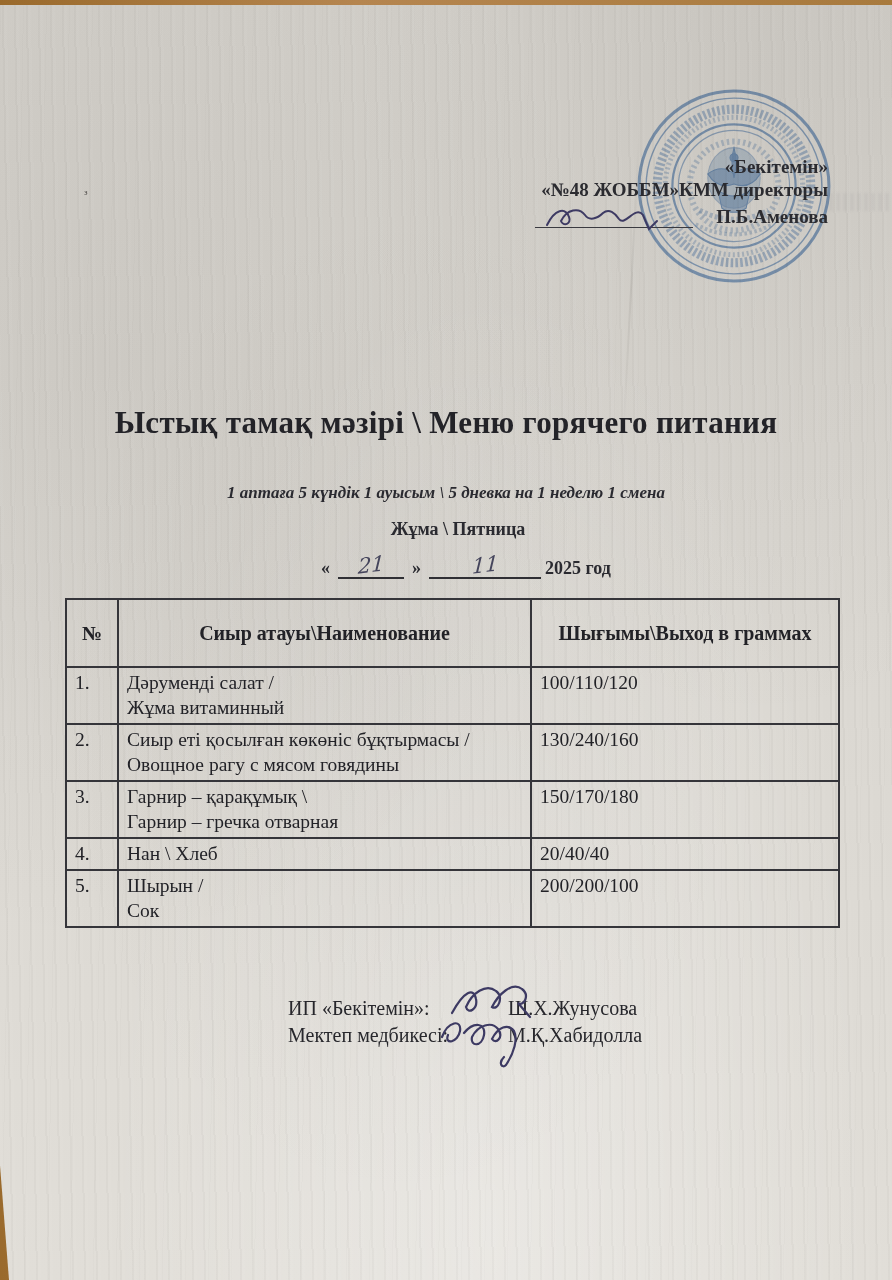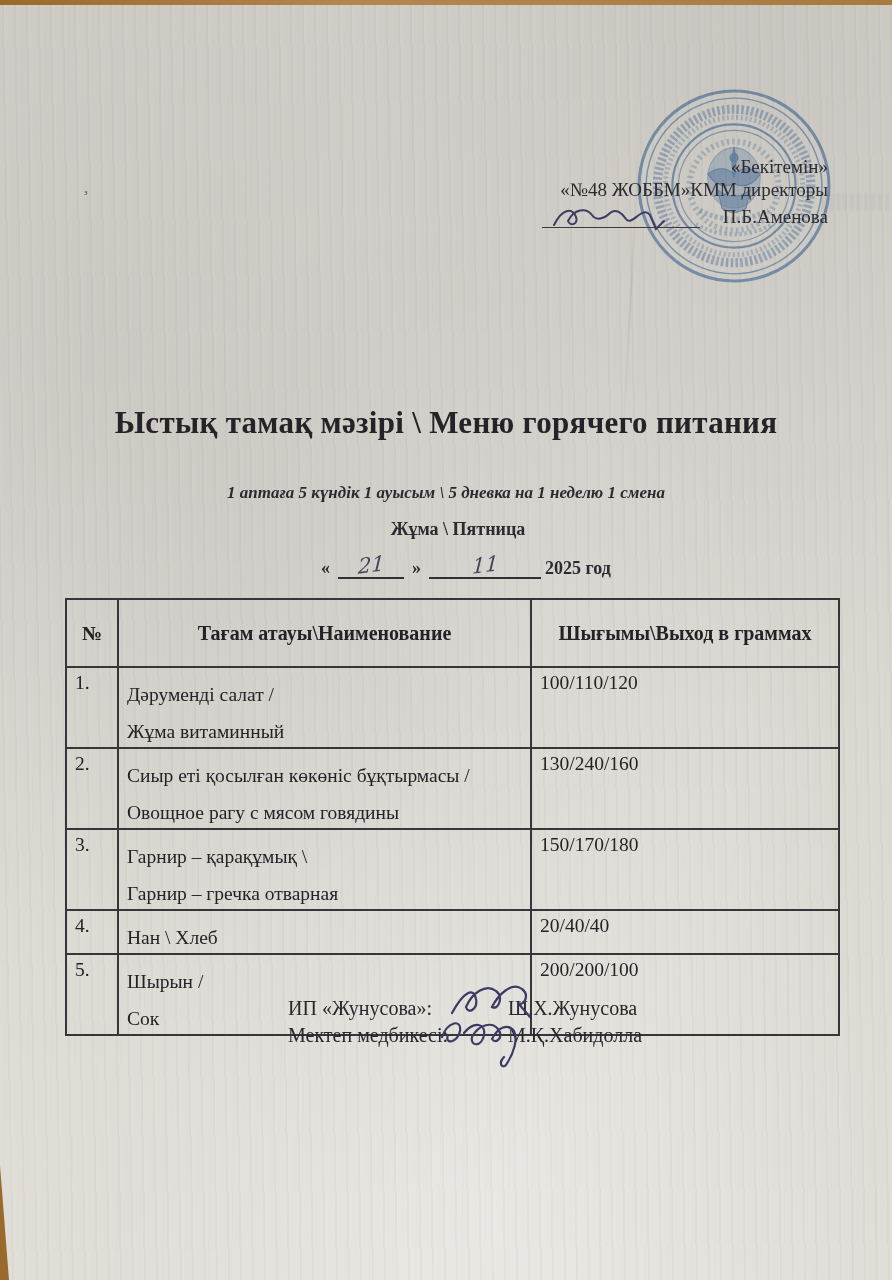--- a/index.html
+++ b/index.html
@@ -27,21 +27,21 @@
       repeating-linear-gradient(91deg, rgba(80,76,70,0.02) 0 1px, transparent 1px 23px);
   }
   .crease-a{position:absolute;left:630px;top:120px;width:2px;height:330px;
     background:linear-gradient(180deg,transparent,rgba(70,66,60,0.10),transparent);transform:rotate(3deg);}
   .crease-b{position:absolute;left:835px;top:560px;width:2px;height:420px;
     background:linear-gradient(180deg,transparent,rgba(70,66,60,0.08),transparent);}
   .corner-mark{position:absolute;left:84px;top:182px;font-size:9px;color:#4c4a47;}
 
   
   .approve{position:absolute;right:64px;top:150px;text-align:right;z-index:3;
-    font-weight:normal;font-size:19px;line-height:23px;color:#2b2b30;}
+    font-weight:bold;font-size:19px;line-height:23px;color:#2b2b30;}
   .approve .sigrow{display:flex;justify-content:flex-end;align-items:flex-end;gap:23px;margin-top:2px;}
   .approve .sigline{position:relative;width:158px;height:24px;border-bottom:1.6px solid #3a3a40;}
   .approve .sigline svg{position:absolute;left:4px;bottom:-6px;}
 
   
   .stamp{position:absolute;left:633px;top:80px;width:202px;height:202px;z-index:2;
     opacity:.82;mix-blend-mode:multiply;}
 
   
   .title{position:absolute;left:0;top:400px;width:100%;text-align:center;
@@ -62,21 +62,21 @@
   
   table.menu{position:absolute;left:65px;top:593px;width:773px;border-collapse:collapse;
     font-size:19.5px;color:#222227;table-layout:fixed;}
   table.menu th,table.menu td{border:2.2px solid #35353a;}
   table.menu th{font-weight:bold;height:64px;vertical-align:middle;text-align:center;font-size:20px;}
   table.menu td{vertical-align:top;padding:2px 8px 3px 8px;line-height:25px;}
   td.num{text-align:left;padding-left:10px;}
   col.c-num{width:52px;}
   col.c-name{width:413px;}
   col.c-out{width:308px;}
-  td.name span{display:block;margin-top:12px;}
+  td.name span{display:block;}
   td.name span:empty{display:none;}
 
   
   .footer{position:absolute;left:288px;top:990px;font-size:20px;line-height:27px;color:#27272c;}
   .footer .frow{display:flex;}
   .footer .flabel{width:220px;}
   .footer .fname{white-space:nowrap;}
   .fsig1{position:absolute;left:158px;top:-22px;}
   .fsig2{position:absolute;left:146px;top:14px;}
 
@@ -139,21 +139,21 @@
 
   <table class="menu">
     <colgroup>
         <col class="c-num">
         <col class="c-name">
         <col class="c-out">
       </colgroup>
     <thead>
       <tr>
         <th>№</th>
-        <th>Тағам атауы\Наименование</th>
+        <th>Сиыр атауы\Наименование</th>
         <th>Шығымы\Выход в граммах</th>
       </tr>
     </thead>
     <tbody>
       <tr>
         <td class="num">1.</td>
         <td class="name">
           <span>Дәруменді салат /</span>
           <span>Жұма витаминный</span>
         </td>
@@ -189,21 +189,21 @@
           <span>Шырын /</span>
           <span>Сок</span>
         </td>
         <td>200/200/100</td>
       </tr>
     </tbody>
   </table>
 
   <div class="footer">
     <div class="frow">
-      <span class="flabel">ИП «Жунусова»:</span>
+      <span class="flabel">ИП «Бекітемін»:</span>
       <span class="fname">Ш.Х.Жунусова</span>
     </div>
     <div class="frow">
       <span class="flabel">Мектеп медбикесі:</span>
       <span class="fname">М.Қ.Хабидолла</span>
     </div>
     <svg class="fsig1" width="110" height="52" viewBox="0 0 110 52">
       <path d="M6 40 C 18 18, 28 14, 30 26 C 32 36, 22 42, 20 34 C 26 20, 40 10, 50 18 C 58 24, 52 38, 46 34 C 52 22, 66 8, 76 16 C 84 22, 78 34, 72 30 L 84 44" fill="none" stroke="#3d3a63" stroke-width="2.2" stroke-linecap="round"></path>
     </svg>
     <svg class="fsig2" width="120" height="62" viewBox="0 0 120 62">

